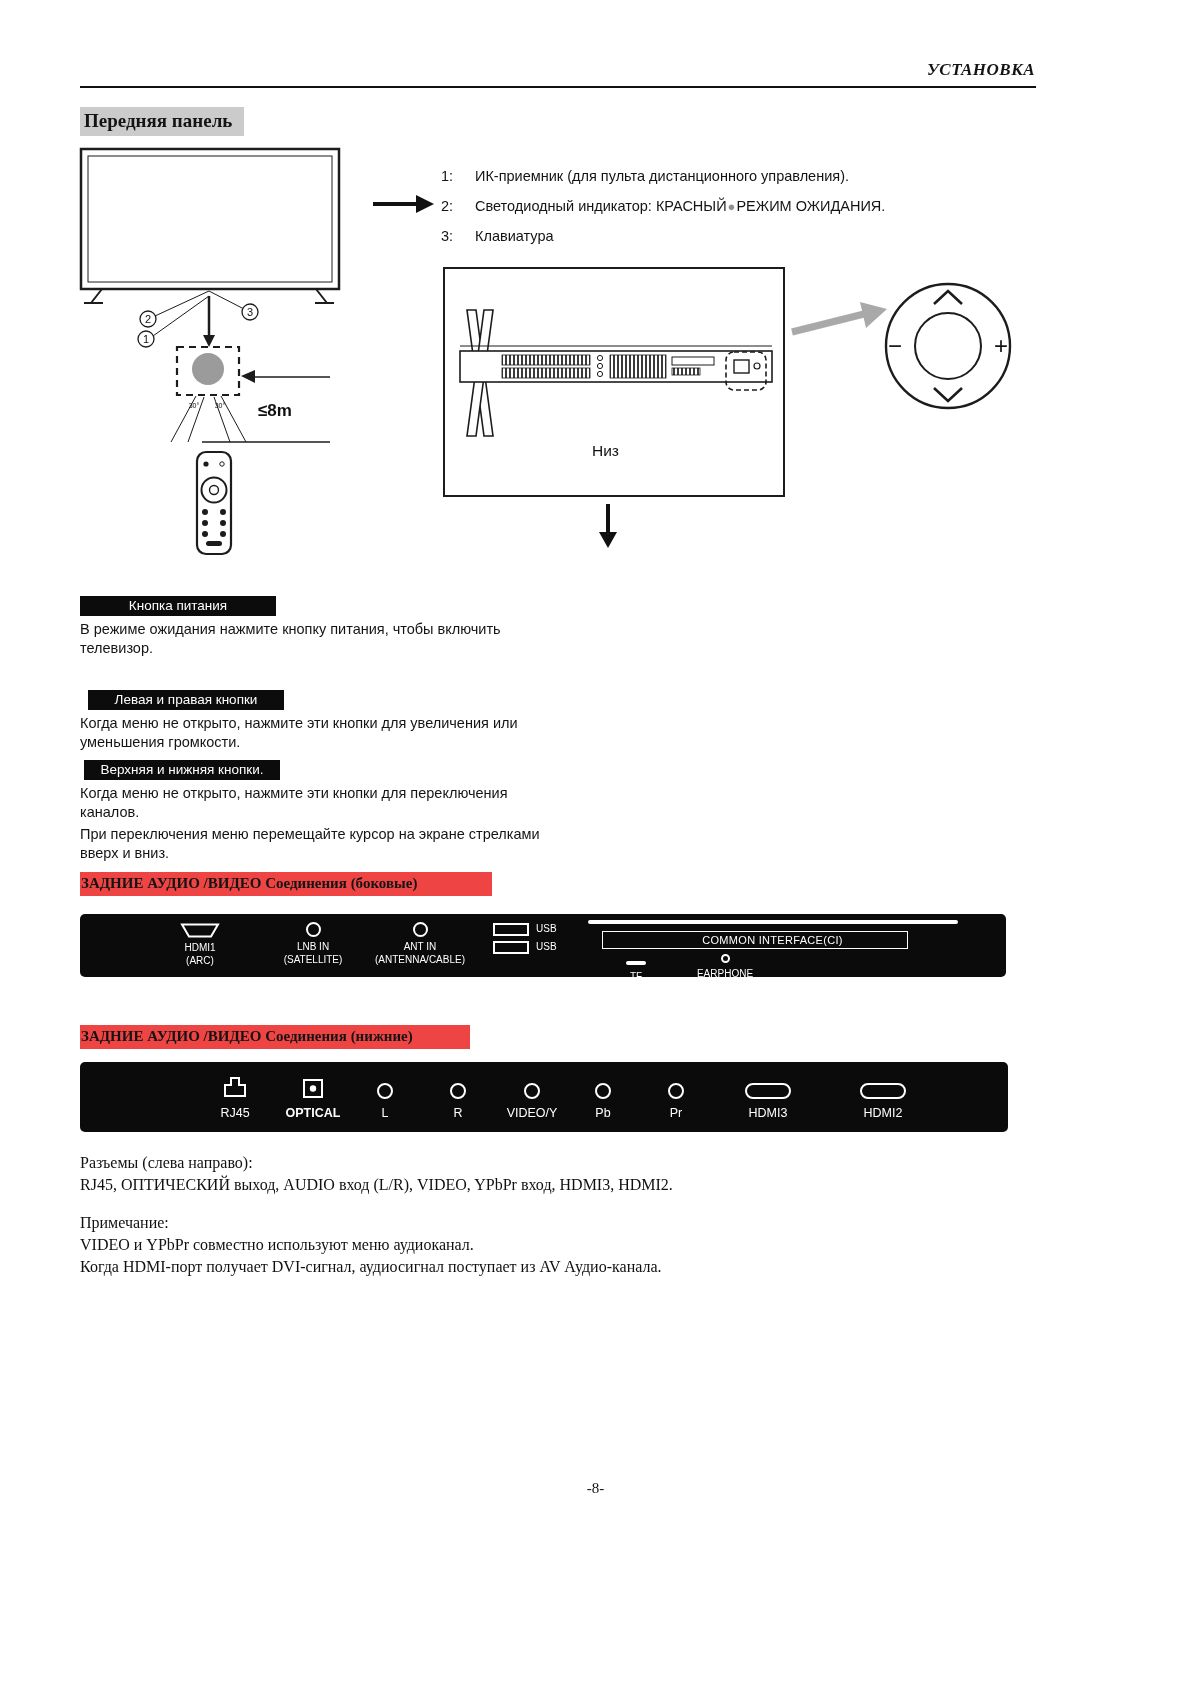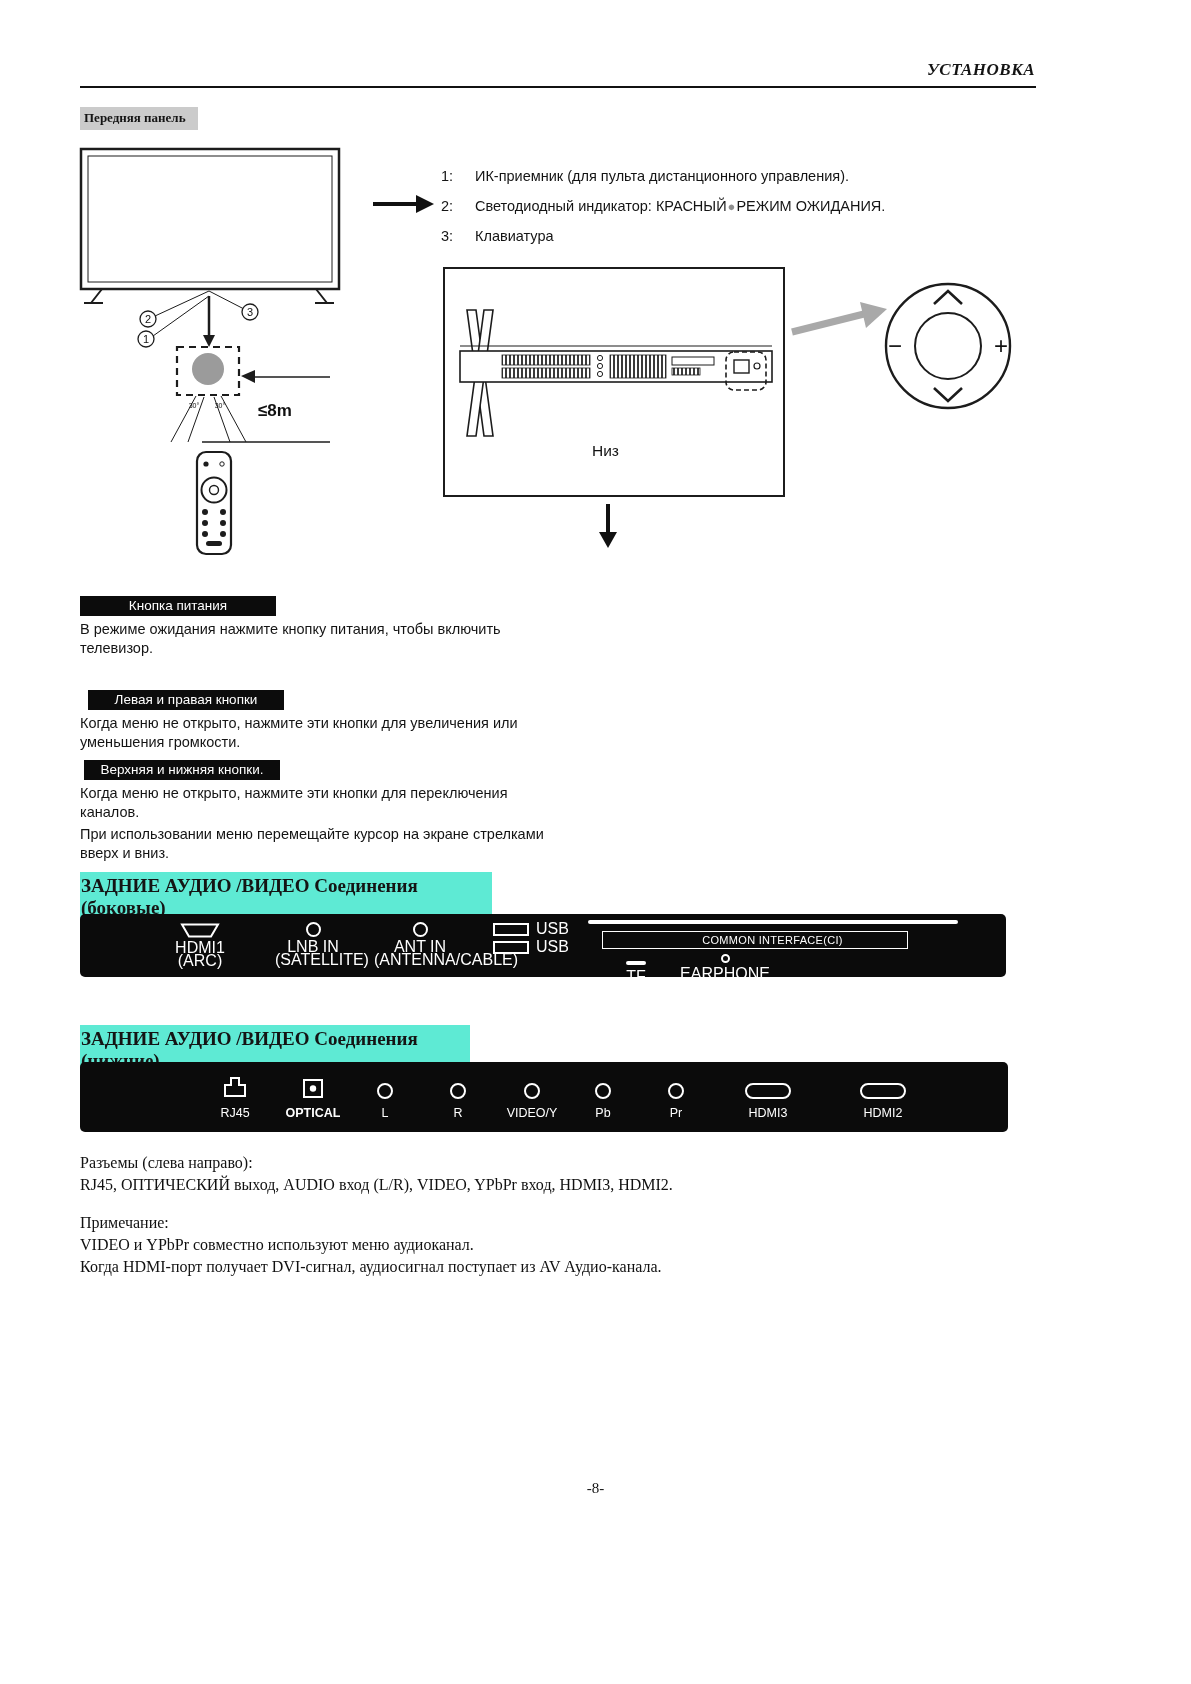--- a/index.html
+++ b/index.html
@@ -5,44 +5,44 @@
   * { box-sizing: border-box; }
   body { margin:0; background:#ffffff; }
   .page { position:relative; width:1191px; height:1684px; background:#fff; margin:0 auto;
           font-family:"Liberation Sans", sans-serif; color:#141414; overflow:hidden; }
 
   .doc-header { position:absolute; top:60px; right:156px; font-family:"Liberation Serif", serif;
                 font-style:italic; font-weight:bold; font-size:17px; letter-spacing:.5px; }
   .header-rule { position:absolute; left:80px; top:86px; width:956px; height:2px; background:#111; }
 
   .front-title { position:absolute; left:80px; top:107px; font-family:"Liberation Serif", serif;
-                 font-weight:bold; font-size:13px; background:#cbcbcb; padding:3px 12px 4px 4px; }
+                 font-weight:bold; font-size:19px; background:#cbcbcb; padding:3px 12px 4px 4px; }
 
   .left-diagram  { position:absolute; left:78px;  top:140px; }
   .right-diagram { position:absolute; left:440px; top:258px; }
 
   .num-list { position:absolute; left:441px; top:168px; width:540px; font-size:14.5px; }
   .num-row  { display:flex; margin-bottom:14px; }
   .num      { width:34px; flex:none; }
   .led-dot  { color:#8f8f8f; margin:0 1px; font-size:13px; }
 
   .text-section { position:absolute; left:80px; width:500px; }
   .black-bar { background:#0c0c0c; color:#fff; font-size:13.5px; text-align:center;
                padding:2px 6px 3px; width:196px; }
   .text-section p { width:480px; font-size:14.5px; line-height:18.5px; margin:4px 0 0 0; }
 
   .rear-title { position:absolute; left:80px; font-family:"Liberation Serif", serif; font-weight:bold;
-                font-size:19px; background:#5eead4; padding:3px 0 4px 1px; }
+                font-size:15px; background:#ef4444; padding:3px 0 4px 1px; }
 
   .panel { position:absolute; left:80px; background:#0b0b0b; border-radius:5px; color:#fff; }
   .panel-side   { top:914px;  width:926px; height:63px; }
   .panel-bottom { top:1062px; width:928px; height:70px; }
 
   .conn { position:absolute; text-align:center; }
-  .clabel { font-size:16px; line-height:12.5px; color:#fff; white-space:nowrap; }
+  .clabel { font-size:10px; line-height:12.5px; color:#fff; white-space:nowrap; }
   .rca-ring { display:inline-block; width:15px; height:15px; border:2.5px solid #fff; border-radius:50%; }
   .usb-group { position:absolute; }
   .usb-row { display:flex; align-items:center; margin-bottom:5px; }
   .usb-slot { display:inline-block; width:36px; height:13px; border:2px solid #fff; margin-right:7px; }
   .ci-slot { position:absolute; height:4px; background:#fff; border-radius:2px; }
   .ci-box  { position:absolute; border:1.5px solid #fff; height:18px; display:flex;
              align-items:center; justify-content:center; }
   .ci-box .clabel { font-size:11px; letter-spacing:.3px;padding-left:35px; }
   .tf-slot { display:inline-block; width:20px; height:4px; background:#fff; border-radius:2px; margin-bottom:2px; }
   .mini-ring { display:inline-block; width:9px; height:9px; border:2px solid #fff; border-radius:50%; margin-bottom:1px; }
@@ -204,21 +204,21 @@
   </div>
 
   <div class="text-section" style="top:690px;">
     <div class="black-bar" style="margin-left:8px;">Левая и правая кнопки</div>
     <p>Когда меню не открыто, нажмите эти кнопки для увеличения или уменьшения громкости.</p>
   </div>
 
   <div class="text-section" style="top:760px;">
     <div class="black-bar" style="margin-left:4px;">Верхняя и нижняя кнопки.</div>
     <p>Когда меню не открыто, нажмите эти кнопки для переключения каналов.</p>
-    <p>При использовании меню перемещайте курсор на экране стрелками вверх и вниз.</p>
+    <p>При переключения меню перемещайте курсор на экране стрелками вверх и вниз.</p>
   </div>
 
   <div class="rear-title" style="top:872px; width:412px;">ЗАДНИЕ АУДИО /ВИДЕО Соединения (боковые)</div>
 
   <div class="panel panel-side">
     <div class="conn" style="left:84px; top:9px; width:72px;">
       <svg width="40" height="15" viewBox="0 0 40 15">
         <path d="M2,1.5 L38,1.5 L31,13.5 L9,13.5 Z" fill="none" stroke="#fff" stroke-width="2"></path>
       </svg>
       <div class="clabel">HDMI1</div>

